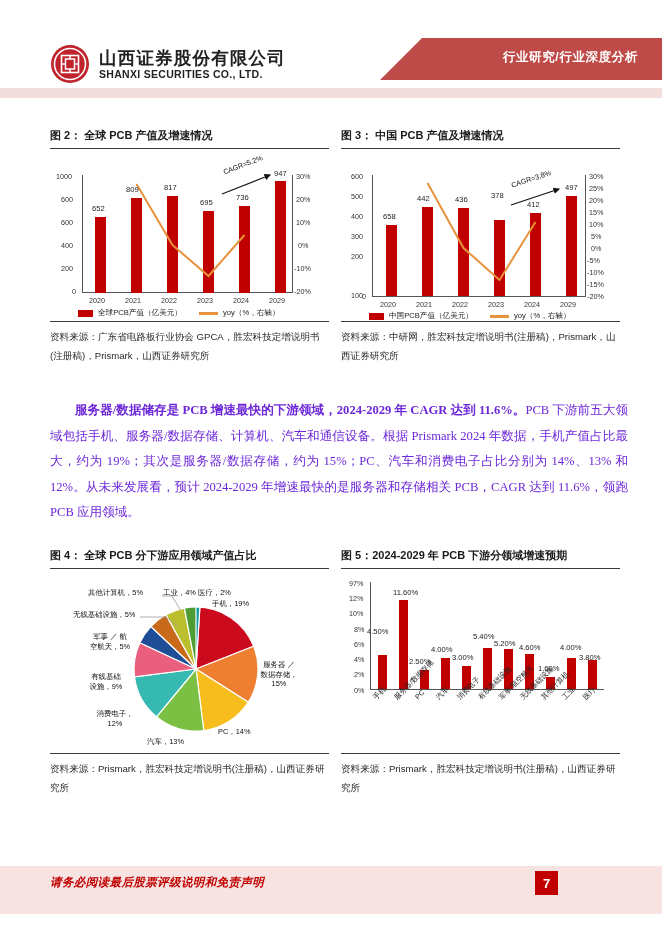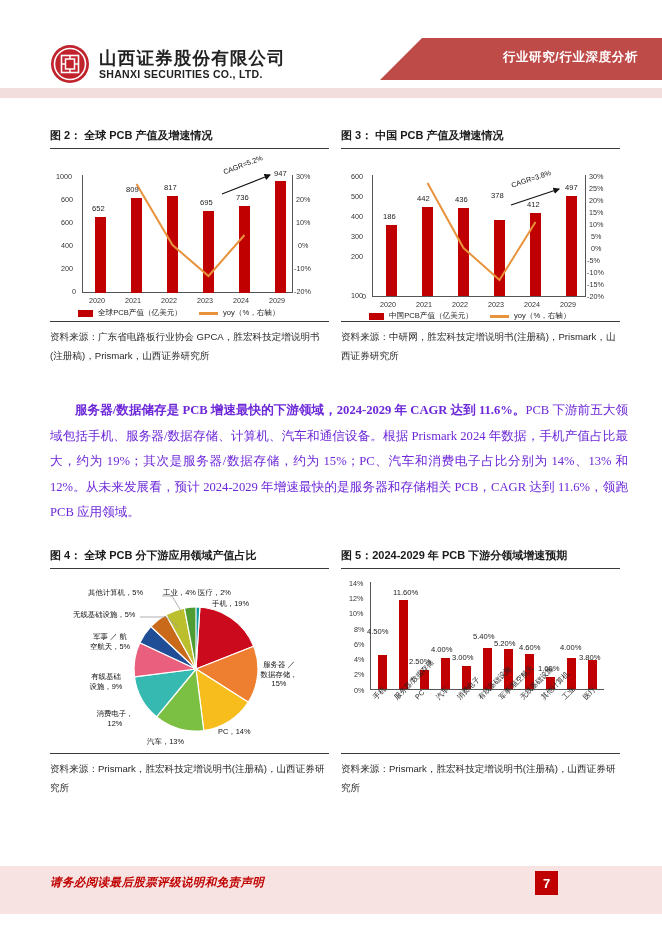--- a/index.html
+++ b/index.html
@@ -250,21 +250,21 @@
       <div class="bar" style="left:45px;  top:76.2px; width:11px; height:70.8px;"></div>
       <div class="bar" style="left:81px;  top:57.8px; width:11px; height:89.2px;"></div>
       <div class="bar" style="left:117px; top:59.1px; width:11px; height:87.9px;"></div>
       <div class="bar" style="left:153px; top:70.7px; width:11px; height:76.3px;"></div>
       <div class="bar" style="left:189px; top:63.9px; width:11px; height:83.1px;"></div>
       <div class="bar" style="left:225px; top:46.7px; width:11px; height:100.3px;"></div>
 
       <svg style="position:absolute; left:0; top:0; width:279px; height:172px;">
         <polyline points="86.5,34 122.5,99 158.5,131 194.5,73" fill="none" stroke="#e8923c" stroke-width="2"></polyline>
       </svg>
-      <div class="dlabel" style="left:42px;  top:63px;">186</div>
+      <div class="dlabel" style="left:42px;  top:63px;">658</div>
       <div class="dlabel" style="left:76px;  top:45px;">442</div>
       <div class="dlabel" style="left:114px; top:46px;">436</div>
       <div class="dlabel" style="left:150px; top:42px;">378</div>
       <div class="dlabel" style="left:186px; top:51px;">412</div>
       <div class="dlabel" style="left:224px; top:34px;">497</div>
 
       <svg style="position:absolute; left:0; top:0; width:279px; height:172px;">
         <defs>
             <marker id="ah3" markerWidth="6" markerHeight="6" refX="5" refY="3" orient="auto">
           <path d="M0,0 L6,3 L0,6 z" fill="#111"></path>
@@ -343,21 +343,21 @@
     </div>
     <div class="fig-rule-b"></div>
     <div class="fig-src">资料来源：Prismark，胜宏科技定增说明书(注册稿)，山西证券研究所</div>
   </div>
 
   <div class="fig" style="left:341px; top:548px;">
     <div class="fig-title">图 5：2024-2029 年 PCB 下游分领域增速预期</div>
     <div class="fig-rule"></div>
     <div class="fig-body" style="height:184px;">
 
-      <div class="tick-lbl" style="left:8px;  top:10px;">14%</div>
+      <div class="tick-lbl" style="left:8px;  top:10px;">97%</div>
       <div class="tick-lbl" style="left:8px;  top:25px;">12%</div>
       <div class="tick-lbl" style="left:8px;  top:40px;">10%</div>
       <div class="tick-lbl" style="left:13px; top:56px;">8%</div>
       <div class="tick-lbl" style="left:13px; top:71px;">6%</div>
       <div class="tick-lbl" style="left:13px; top:86px;">4%</div>
       <div class="tick-lbl" style="left:13px; top:101px;">2%</div>
       <div class="tick-lbl" style="left:13px; top:117px;">0%</div>
       <div class="axis-line" style="left:29px; top:13px; width:1px; height:108px;"></div>
       <div class="axis-line" style="left:29px; top:120px; width:234px; height:1px;"></div>
 

